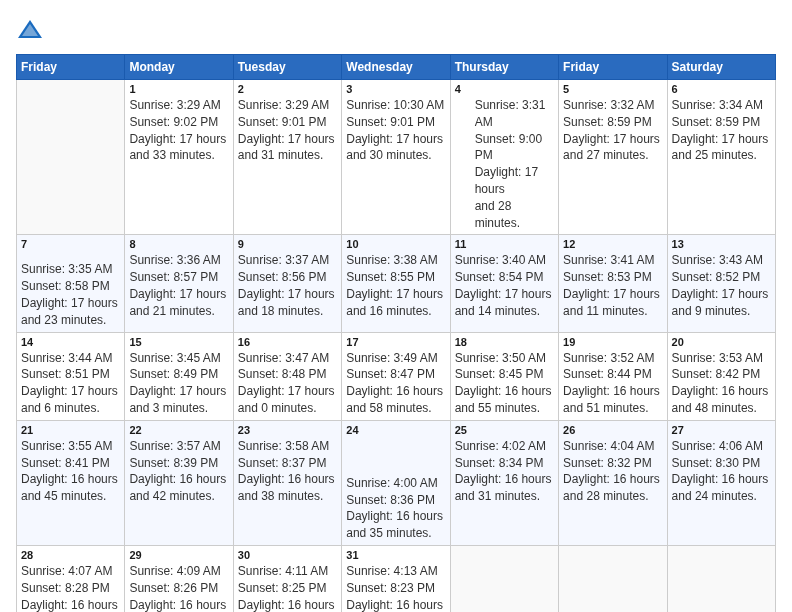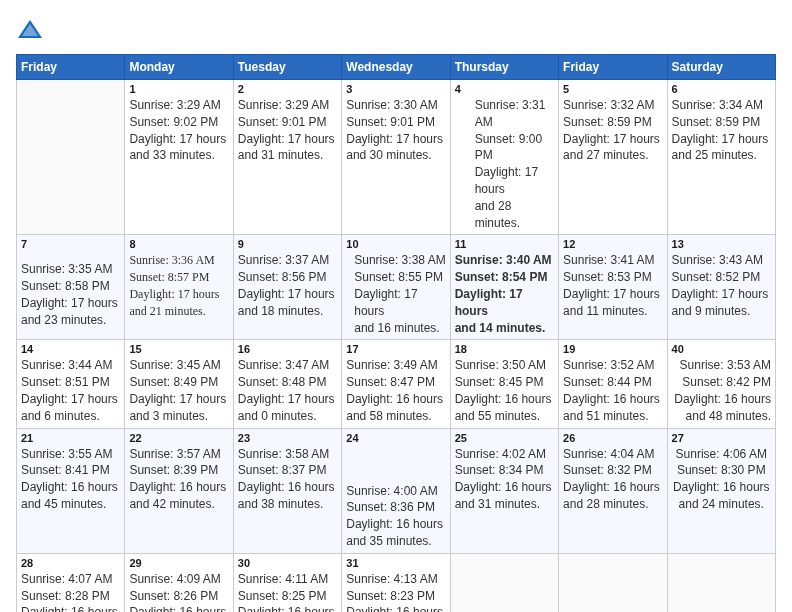--- a/index.html
+++ b/index.html
@@ -149,21 +149,21 @@
           </td>
           <td>
             <span class="day-number">2</span>
             <div class="day-info" style="white-space: pre-line;">Sunrise: 3:29 AM
 Sunset: 9:01 PM
 Daylight: 17 hours
 and 31 minutes.</div>
           </td>
           <td>
             <span class="day-number">3</span>
-            <div class="day-info" style="white-space: pre-line;">Sunrise: 3:30 AM
+            <div class="day-info" style="white-space: pre-line;">Sunrise: 10:30 AM
 Sunset: 9:01 PM
 Daylight: 17 hours
 and 30 minutes.</div>
           </td>
           <td>
             <span class="day-number">4</span>
             <div class="day-info" style="white-space: pre-line; margin-left: 20px;">Sunrise: 3:31 AM
 Sunset: 9:00 PM
 Daylight: 17 hours
 and 28 minutes.</div>
@@ -186,42 +186,42 @@
         <tr>
           <td>
             <span class="day-number">7</span>
             <div class="day-info" style="white-space: pre-line; margin-top: 11px;">Sunrise: 3:35 AM
 Sunset: 8:58 PM
 Daylight: 17 hours
 and 23 minutes.</div>
           </td>
           <td>
             <span class="day-number">8</span>
-            <div class="day-info" style="white-space: pre-line; font-family: Liberation Serif, serif;">Sunrise: 3:36 AM
+            <div class="day-info" style="white-space: pre-line;">Sunrise: 3:36 AM
 Sunset: 8:57 PM
 Daylight: 17 hours
 and 21 minutes.</div>
           </td>
           <td>
             <span class="day-number">9</span>
             <div class="day-info" style="white-space: pre-line;">Sunrise: 3:37 AM
 Sunset: 8:56 PM
 Daylight: 17 hours
 and 18 minutes.</div>
           </td>
           <td>
             <span class="day-number">10</span>
-            <div class="day-info" style="white-space: pre-line; margin-left: 8px;">Sunrise: 3:38 AM
+            <div class="day-info" style="white-space: pre-line;">Sunrise: 3:38 AM
 Sunset: 8:55 PM
 Daylight: 17 hours
 and 16 minutes.</div>
           </td>
           <td>
             <span class="day-number">11</span>
-            <div class="day-info" style="white-space: pre-line; font-weight: bold;">Sunrise: 3:40 AM
+            <div class="day-info" style="white-space: pre-line;">Sunrise: 3:40 AM
 Sunset: 8:54 PM
 Daylight: 17 hours
 and 14 minutes.</div>
           </td>
           <td>
             <span class="day-number">12</span>
             <div class="day-info" style="white-space: pre-line;">Sunrise: 3:41 AM
 Sunset: 8:53 PM
 Daylight: 17 hours
 and 11 minutes.</div>
@@ -271,22 +271,22 @@
 and 55 minutes.</div>
           </td>
           <td>
             <span class="day-number">19</span>
             <div class="day-info" style="white-space: pre-line;">Sunrise: 3:52 AM
 Sunset: 8:44 PM
 Daylight: 16 hours
 and 51 minutes.</div>
           </td>
           <td>
-            <span class="day-number">40</span>
-            <div class="day-info" style="white-space: pre-line; text-align: right;">Sunrise: 3:53 AM
+            <span class="day-number">20</span>
+            <div class="day-info" style="white-space: pre-line;">Sunrise: 3:53 AM
 Sunset: 8:42 PM
 Daylight: 16 hours
 and 48 minutes.</div>
           </td>
         </tr>
         <tr>
           <td>
             <span class="day-number">21</span>
             <div class="day-info" style="white-space: pre-line;">Sunrise: 3:55 AM
 Sunset: 8:41 PM
@@ -323,21 +323,21 @@
           </td>
           <td>
             <span class="day-number">26</span>
             <div class="day-info" style="white-space: pre-line;">Sunrise: 4:04 AM
 Sunset: 8:32 PM
 Daylight: 16 hours
 and 28 minutes.</div>
           </td>
           <td>
             <span class="day-number">27</span>
-            <div class="day-info" style="white-space: pre-line; text-align: center;">Sunrise: 4:06 AM
+            <div class="day-info" style="white-space: pre-line;">Sunrise: 4:06 AM
 Sunset: 8:30 PM
 Daylight: 16 hours
 and 24 minutes.</div>
           </td>
         </tr>
         <tr>
           <td>
             <span class="day-number">28</span>
             <div class="day-info" style="white-space: pre-line;">Sunrise: 4:07 AM
 Sunset: 8:28 PM

